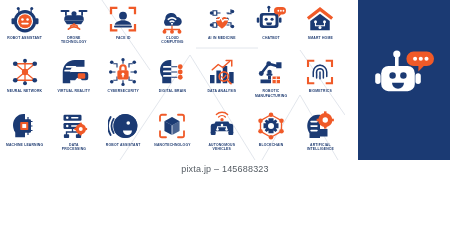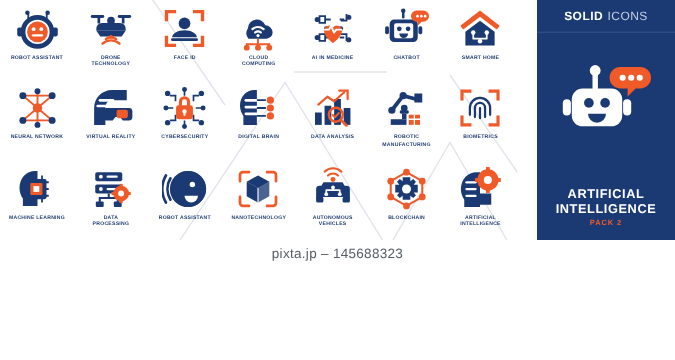--- a/index.html
+++ b/index.html
@@ -558,24 +558,20 @@
         </g>
         <path d="M20 24h10v10H20z" fill="#1b3a73"></path>
       </svg>
       <div class="cap">ARTIFICIAL
 INTELLIGENCE</div>
     </div>
 
   </div>
 
   <div id="promo">
-    <div id="promo-header">
-      <span class="solid">SOLID</span>
-      <span class="icons">ICONS</span>
-    </div>
 
     <div id="promo-art">
       <svg viewBox="0 0 100 100">
         <g fill="none" stroke="#ffffff" stroke-width="6" stroke-linecap="round">
           <path d="M38 30V14"></path>
         </g>
         <circle cx="38" cy="10" r="6" fill="#ffffff"></circle>
         <path d="M24 30h32a12 12 0 0 1 12 12v18a12 12 0 0 1-12 12H24a12 12 0 0 1-12-12V42a12 12 0 0 1 12-12z" fill="#ffffff"></path>
         <rect x="2" y="42" width="9" height="18" rx="4.5" fill="#ffffff"></rect>
         <rect x="69" y="42" width="9" height="18" rx="4.5" fill="#ffffff"></rect>
@@ -586,22 +582,17 @@
         </g>
         <path d="M66 6h22a12 12 0 0 1 0 24h-5l-9 9V30h-8a12 12 0 0 1 0-24z" fill="#f05a28"></path>
         <g fill="#ffffff">
           <circle cx="68.5" cy="18" r="3.4"></circle>
             <circle cx="78" cy="18" r="3.4"></circle>
             <circle cx="87.5" cy="18" r="3.4"></circle>
         </g>
       </svg>
     </div>
 
-    <div id="promo-footer">
-      <span class="promo-t1">ARTIFICIAL</span>
-      <span class="promo-t2">INTELLIGENCE</span>
-      <span class="promo-pack">PACK 2</span>
-    </div>
   </div>
 
   <div id="watermark">pixta.jp – 145688323</div>
 
 </div>
 
 </body></html>

